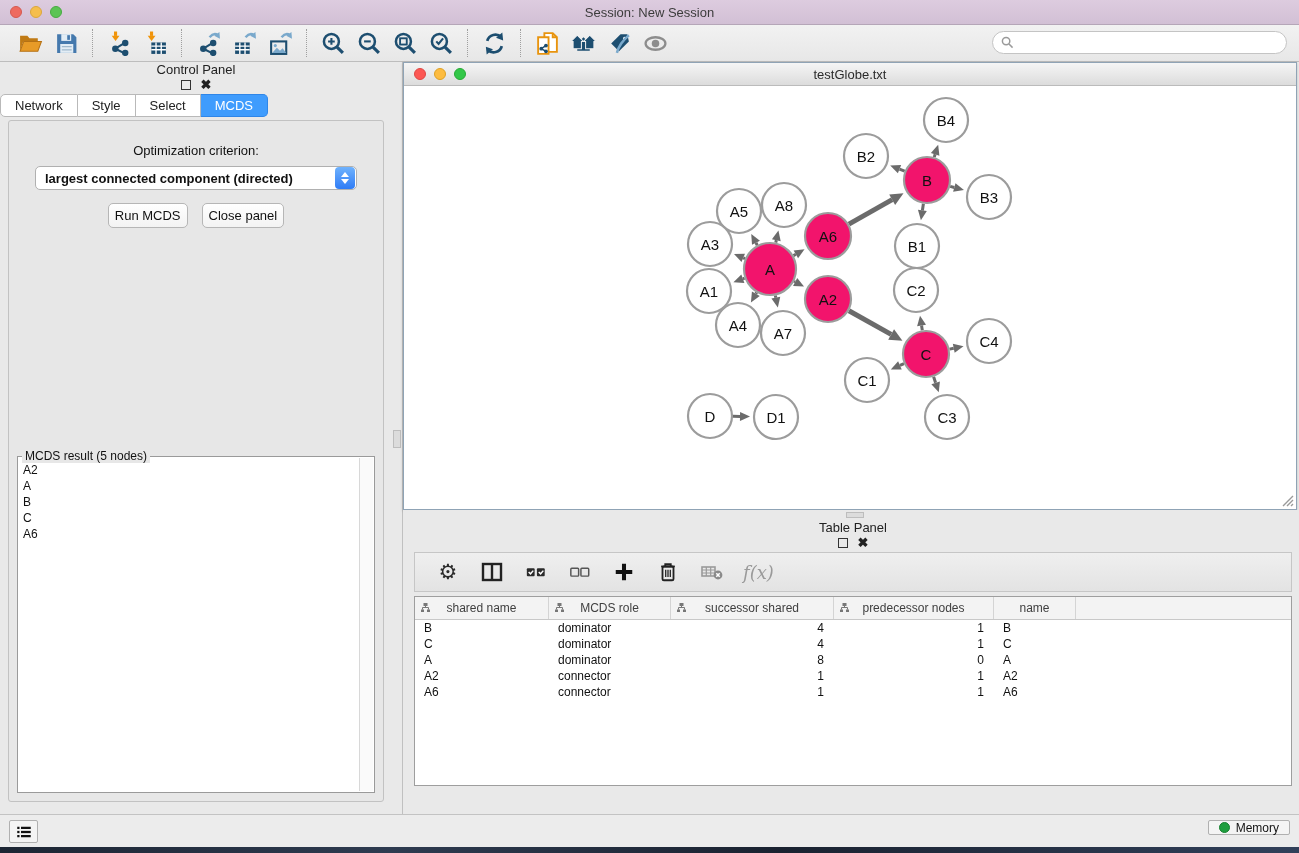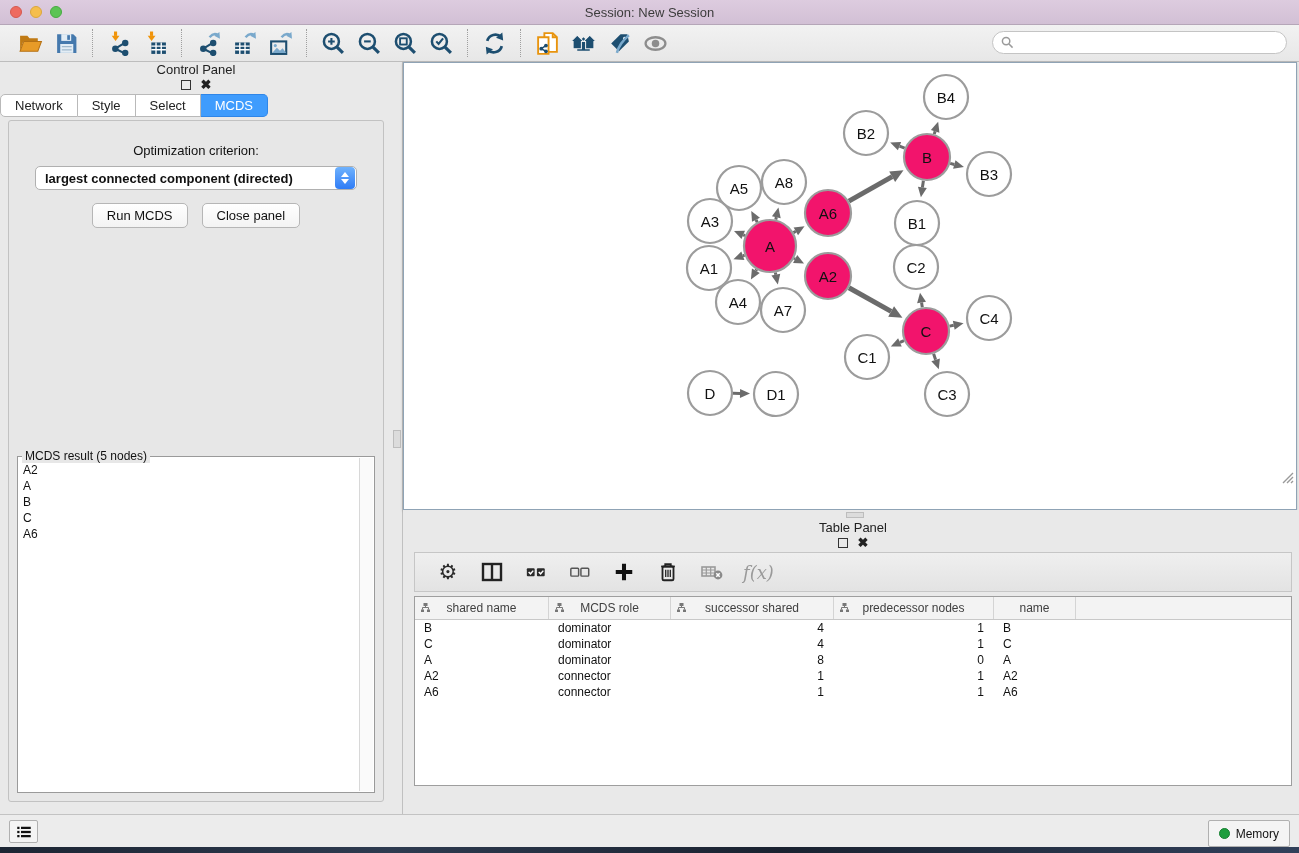--- a/index.html
+++ b/index.html
@@ -51,21 +51,21 @@
     border:1px solid #b0b0b0; border-radius:5px; display:flex; align-items:center; cursor:pointer; }
   .dropdown .dval { flex:1; font-size:13px; color:#111; padding-left:9px; white-space:nowrap; overflow:hidden;font-weight:bold; }
   .stepper { width:20px; height:22px; border-radius:4px; margin-right:1px;
     background:linear-gradient(#6fb2fd,#2f7cf6); display:flex; flex-direction:column;
     align-items:center; justify-content:center; gap:2px; }
   .stepper i { width:0; height:0; border-left:4px solid transparent; border-right:4px solid transparent; }
   .stepper i.up { border-bottom:5px solid #fff; }
   .stepper i.dn { border-top:5px solid #fff; }
   .btn-row { display:flex; justify-content:center; gap:14px; margin-top:13px; }
   .mac-btn { background:linear-gradient(#ffffff,#f3f3f3); border:1px solid #b6b6b6; border-radius:5px;
-    font-size:13px; color:#111; padding:4px 14px; cursor:pointer; font-family:"Liberation Sans",sans-serif; }
+    font-size:13px; color:#111; padding:4px 6px; cursor:pointer; font-family:"Liberation Sans",sans-serif; }
   .mcds-box { position:absolute; left:8px; right:8px; top:335px; bottom:8px;
     border:1px solid #9a9a9a; background:#fff; }
   .mcds-legend { position:absolute; top:-8px; left:4px; background:#e7e7e7; font-size:12px;
     color:#111; padding:0 3px; }
   .mcds-list { position:absolute; inset:1px 15px 1px 1px; padding:4px 4px; font-size:12px;
     color:#111; line-height:16px; overflow:hidden; }
   .mcds-scroll { position:absolute; top:1px; bottom:1px; right:1px; width:14px;
     background:#fafafa; border-left:1px solid #d8d8d8; }
 
   
@@ -109,21 +109,21 @@
   .tbl-row { display:flex; height:16px; cursor:pointer; }
   .td-cell { font-size:12px; color:#111; line-height:16px; white-space:nowrap; overflow:hidden; }
   .tp-tabs { position:absolute; bottom:4px; left:0; right:0; display:flex; justify-content:center; }
   .tp-tabs .seg { padding:3px 16px; }
 
   
   .statusbar { position:absolute; top:814px; left:0; width:100%; height:33px; background:#ececec;
     border-top:1px solid #c3c3c3; }
   .list-btn { position:absolute; left:9px; top:5px; width:29px; height:23px; background:#f4f4f4;
     border:1px solid #b0b0b0; border-radius:2px; display:flex; align-items:center; justify-content:center; cursor:pointer; }
-  .memory-btn { position:absolute; right:9px; top:5px; height:27px; background:#f4f4f4;
+  .memory-btn { position:absolute; right:9px; top:5px; height:15px; background:#f4f4f4;
     border:1px solid #b0b0b0; border-radius:2px; display:flex; align-items:center; gap:6px;
     padding:4px 10px; cursor:pointer; }
   .mem-dot { width:11px; height:11px; border-radius:50%; background:#1e9e3e; border:1px solid #15802f; }
   .memory-btn span { font-size:12px; color:#111; }
   .desktop-strip { position:absolute; top:847px; left:0; width:100%; height:6px;
     background:linear-gradient(90deg,#1c2533,#2e3b50 30%,#1a2230 60%,#31405a); }
 
   .ic-navy { fill:#1d4e70; }
 </style>
 </head>
@@ -337,20 +337,28 @@
         <div class="mcds-scroll"></div>
       </div>
     </div>
   </div>
 
   <div class="v-divider">
     <div class="v-handle"></div>
   </div>
 
   <div class="net-window">
+    <div class="net-titlebar">
+      <div class="lights">
+        <div class="light r"></div>
+        <div class="light y"></div>
+        <div class="light g"></div>
+      </div>
+      <div class="net-title">testGlobe.txt</div>
+    </div>
     <div class="net-canvas">
       <svg id="graph-svg" width="892" height="423" viewBox="0 0 892 423">
           <line x1="353.2728136779451" y1="159.1878449458328" x2="351.96958176273984" y2="156.7495400722229" stroke="#6b6b6b" stroke-width="3"></line>
           <polygon points="347.25580905086764,147.93022338549432 355.9382742717677,154.62834235188043 348.000889253712,158.8707377925654" fill="#6b6b6b"></polygon>
           <line x1="371.7698157277467" y1="156.62369953030094" x2="372.3069123630044" y2="154.16840062626542" stroke="#6b6b6b" stroke-width="3"></line>
           <polygon points="374.44388115105875,144.3994004523028 376.7029624412876,155.13003658088988 367.91086228472125,153.20676467164097" fill="#6b6b6b"></polygon>
           <line x1="341.0769230769231" y1="172.6153846153846" x2="339.2307692307692" y2="171.84615384615384" stroke="#6b6b6b" stroke-width="3"></line>
           <polygon points="330,168 340.96153846153845,167.69230769230768 337.5,176" fill="#6b6b6b"></polygon>
           <line x1="340.6013520072955" y1="192.16016812851637" x2="338.8648639902726" y2="192.7864424953115" stroke="#6b6b6b" stroke-width="3"></line>
           <polygon points="329.457957326308,196.17909735772497 337.33816930218654,188.5533344965274 340.3915586783587,197.01955049409557" fill="#6b6b6b"></polygon>

